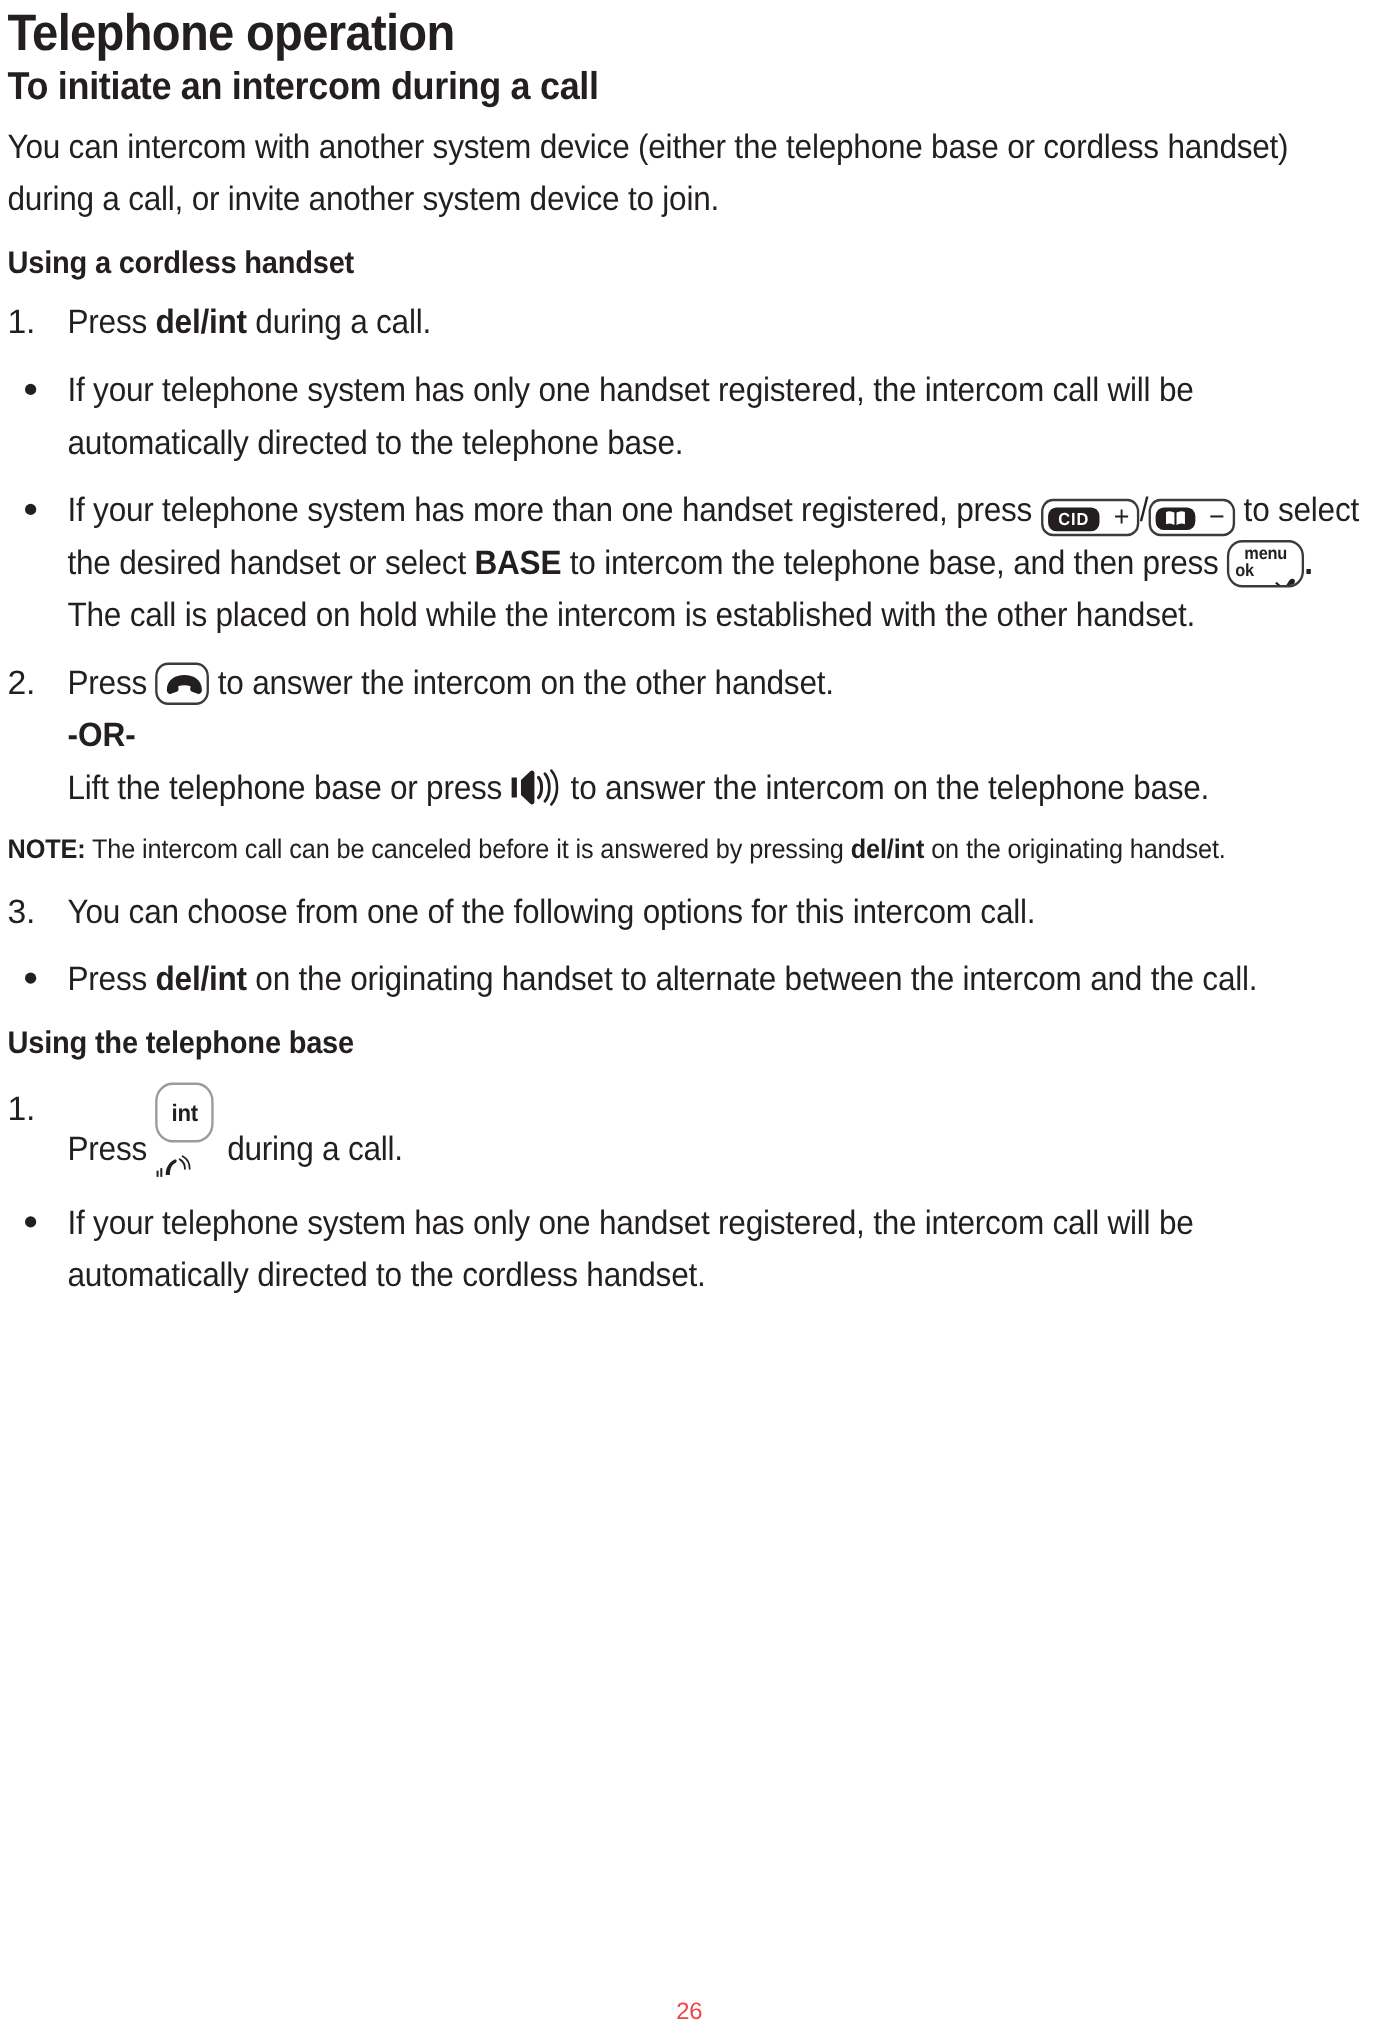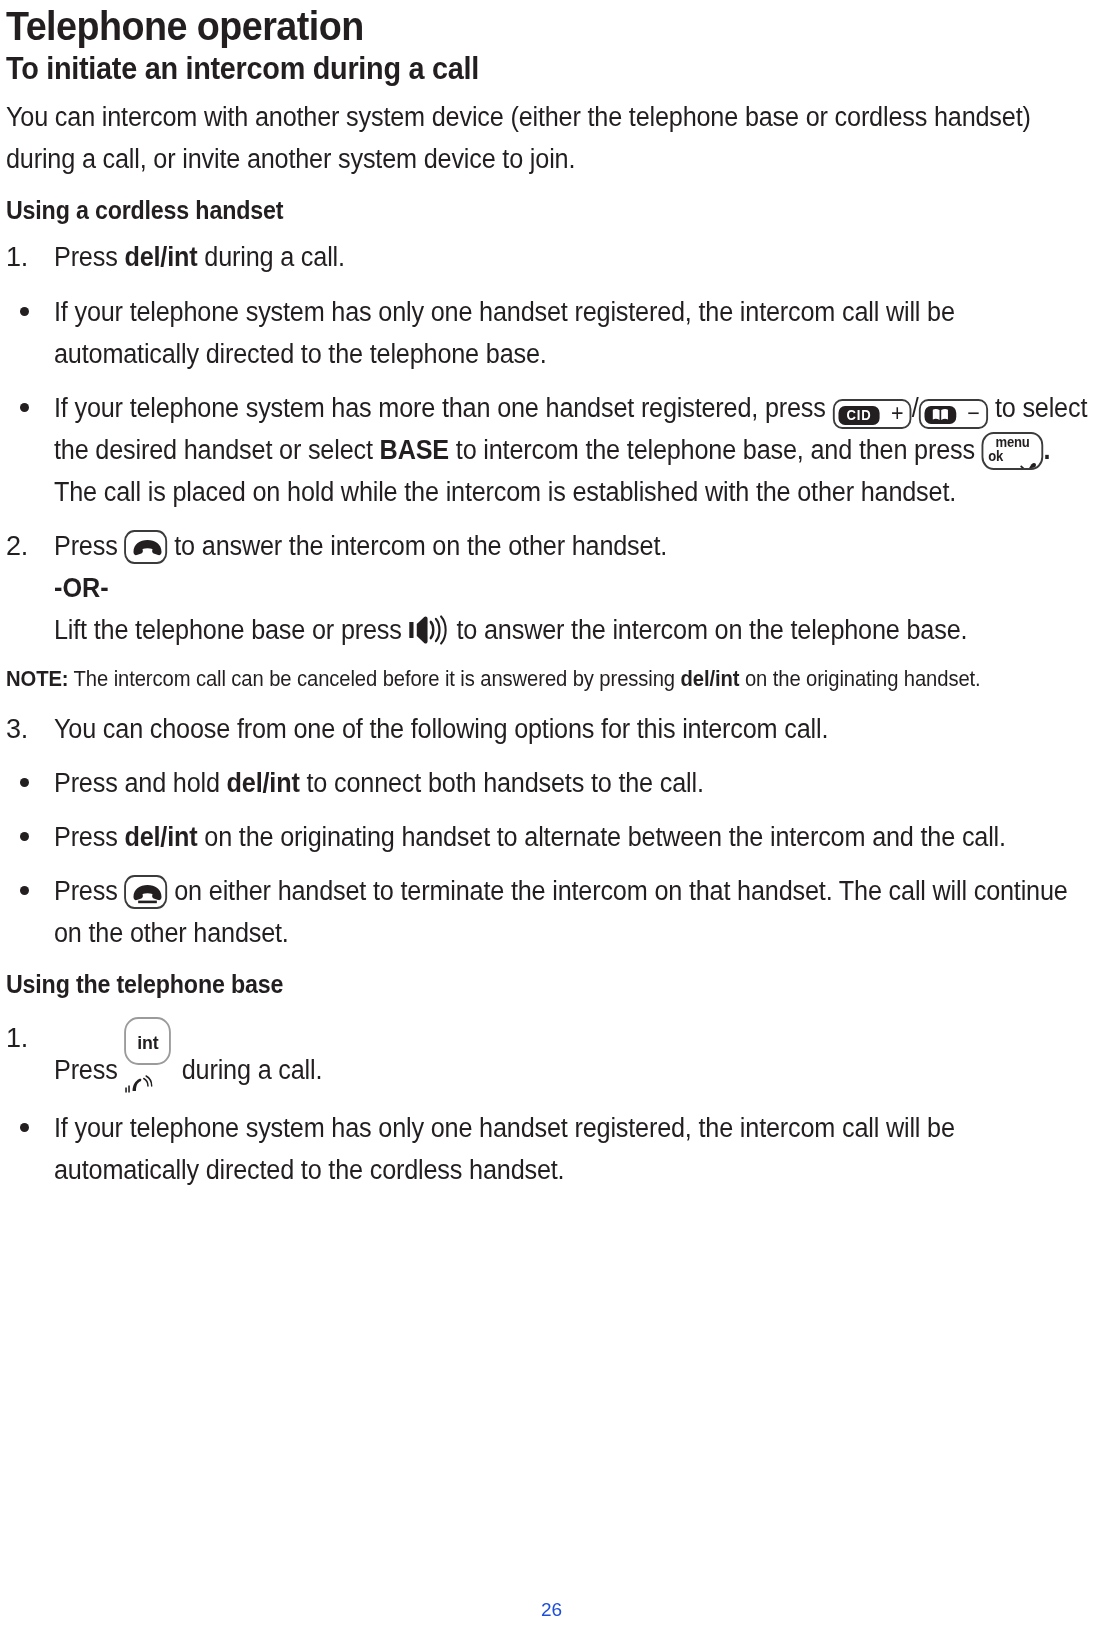--- a/index.html
+++ b/index.html
@@ -244,21 +244,21 @@
   }
 
   
   .page-num {
     position: absolute;
     bottom: 8px;
     left: 0;
     right: 0;
     text-align: center;
     font-size: 19px;
-    color: #1d4ed8;
+    color: #ef4444;
   }
 </style>
 </head>
 <body>
 
 <div class="page">
 
   <h1 class="doc-title">Telephone operation</h1>
   <h2 class="sub-title">To initiate an intercom during a call</h2>
 
@@ -312,32 +312,21 @@
   <ol class="steps">
     <li class="step">
       <span class="num">3.</span>
       <span class="txt">You can choose from one of the following options for this intercom call.</span>
     </li>
   </ol>
 
   <ul class="bullets">
     <li class="bullet">
       <span class="dot"></span>
-      <span class="txt"><span>Press and hold </span><b>del/int</b><span> to connect both handsets to the call.</span></span>
-    </li>
-    <li class="bullet">
-      <span class="dot"></span>
       <span class="txt"><span>Press </span><b>del/int</b><span> on the originating handset to alternate between the intercom and the call.</span></span>
-    </li>
-    <li class="bullet">
-      <span class="dot"></span>
-      <span class="txt"><span>Press </span><span class="key key-talk"><svg width="34" height="22" viewBox="0 0 34 22" xmlns="http://www.w3.org/2000/svg">
-              <path d="M2 14 C2 6 9 2 17 2 C25 2 32 6 32 14 C32 16.3 30.2 17.6 28.4 17 L23.6 15.4 C22.4 15 21.8 13.8 22 12.7 L22.3 11 C19 9.9 15 9.9 11.7 11 L12 12.7 C12.2 13.8 11.6 15 10.4 15.4 L5.6 17 C3.8 17.6 2 16.3 2 14 Z" fill="#231f20"></path>
-              <rect x="7" y="17.6" width="20" height="2.6" fill="#231f20"></rect>
-            </svg></span><span> on either handset to terminate the intercom on that handset. The call will continue on the other handset.</span></span>
     </li>
   </ul>
 
   <h3 class="sec-head">Using the telephone base</h3>
 
   <ol class="steps">
     <li class="step" style="margin-top:18px;">
       <span class="num">1.</span>
       <span class="txt"><span>Press </span><span class="key-int-wrap"><span class="key key-int"><span class="lab">int</span></span><span class="wave"><svg width="34" height="20" viewBox="0 0 34 20" xmlns="http://www.w3.org/2000/svg">
                 <path d="M9 16 C9 10 12 6 16 4 C17.4 3.3 18.6 3.8 18.4 5 C18.2 6.3 16.8 6.6 15.6 7.4 C13.6 8.8 12.6 12 12.6 16 Z" fill="#231f20"></path>

